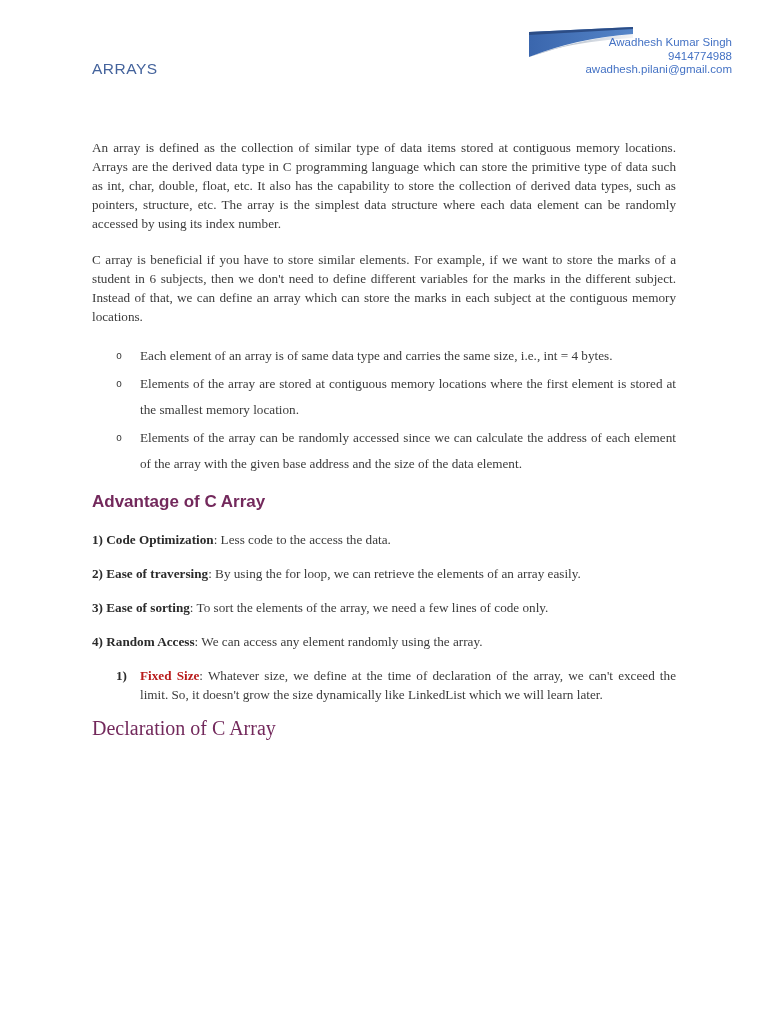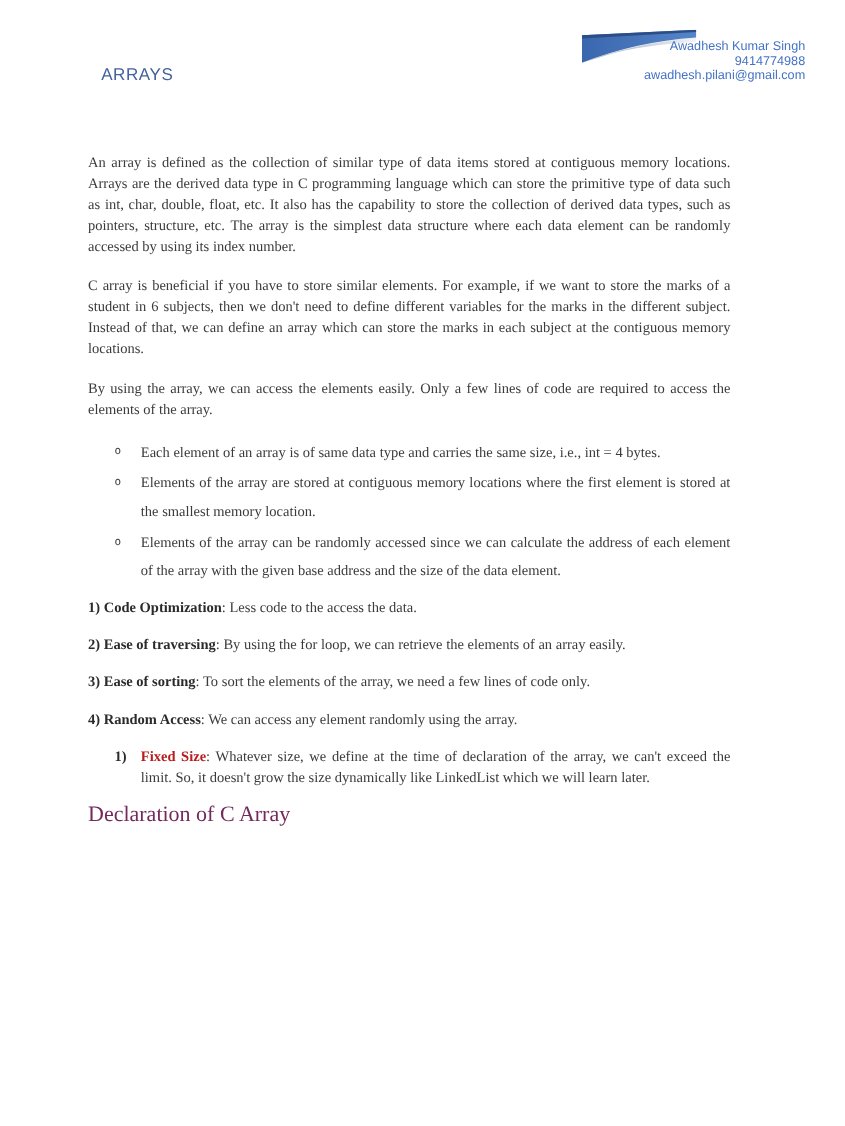--- a/index.html
+++ b/index.html
@@ -23,21 +23,21 @@
   }
   .contact .email{cursor:pointer;}
   .doc-title{
     position:absolute;top:60px;left:92px;
     font-family:"Liberation Sans","DejaVu Sans",sans-serif;
     font-size:15.5px;letter-spacing:.5px;
     color:#44639c;
   }
   
   .content{
-    position:absolute;top:138px;left:80px;width:584px;
+    position:absolute;top:138px;left:92px;width:584px;
     font-size:13.2px;line-height:19px;
   }
   .content p.body{margin:0 0 17px;text-align:justify;}
   h2.serif-head{
     font-family:"Liberation Serif","DejaVu Serif",serif;
     font-weight:normal;
     font-size:20px;line-height:24px;
     color:#73295c;
     margin:6px 0 19px;
   }
@@ -95,38 +95,38 @@
       <div>9414774988</div>
       <div class="email">awadhesh.pilani@gmail.com</div>
     </div>
     <div class="doc-title">ARRAYS</div>
   </div>
 
   <div class="content">
 
     <p class="body">An array is defined as the collection of similar type of data items stored at contiguous memory locations. Arrays are the derived data type in C programming language which can store the primitive type of data such as int, char, double, float, etc. It also has the capability to store the collection of derived data types, such as pointers, structure, etc. The array is the simplest data structure where each data element can be randomly accessed by using its index number.</p>
     <p class="body">C array is beneficial if you have to store similar elements. For example, if we want to store the marks of a student in 6 subjects, then we don't need to define different variables for the marks in the different subject. Instead of that, we can define an array which can store the marks in each subject at the contiguous memory locations.</p>
-    <p class="body">By using the array, we can access the elements easily. Only a few lines of code are required to access the elements of the array.</p>
 
 
     <div class="bullets">
       <div class="bullet-item">
         <span class="marker">o</span>
         <span class="btext">Each element of an array is of same data type and carries the same size, i.e., int = 4 bytes.</span>
       </div>
       <div class="bullet-item">
         <span class="marker">o</span>
         <span class="btext">Elements of the array are stored at contiguous memory locations where the first element is stored at the smallest memory location.</span>
       </div>
       <div class="bullet-item">
         <span class="marker">o</span>
         <span class="btext">Elements of the array can be randomly accessed since we can calculate the address of each element of the array with the given base address and the size of the data element.</span>
       </div>
     </div>
 
+    <h2 class="sans-head">Advantage of C Array</h2>
 
     <p class="adv-item"><span class="num">1)</span> <span class="lbl">Code Optimization</span><span>: Less code to the access the data.</span></p>
     <p class="adv-item"><span class="num">2)</span> <span class="lbl">Ease of traversing</span><span>: By using the for loop, we can retrieve the elements of an array easily.</span></p>
     <p class="adv-item"><span class="num">3)</span> <span class="lbl">Ease of sorting</span><span>: To sort the elements of the array, we need a few lines of code only.</span></p>
     <p class="adv-item"><span class="num">4)</span> <span class="lbl">Random Access</span><span>: We can access any element randomly using the array.</span></p>
 
 
     <div class="dis-item">
       <span class="num">1)</span>
       <span class="dtext"><span class="lbl">Fixed Size</span><span>: Whatever size, we define at the time of declaration of the array, we can't exceed the limit. So, it doesn't grow the size dynamically like LinkedList which we will learn later.</span></span>

